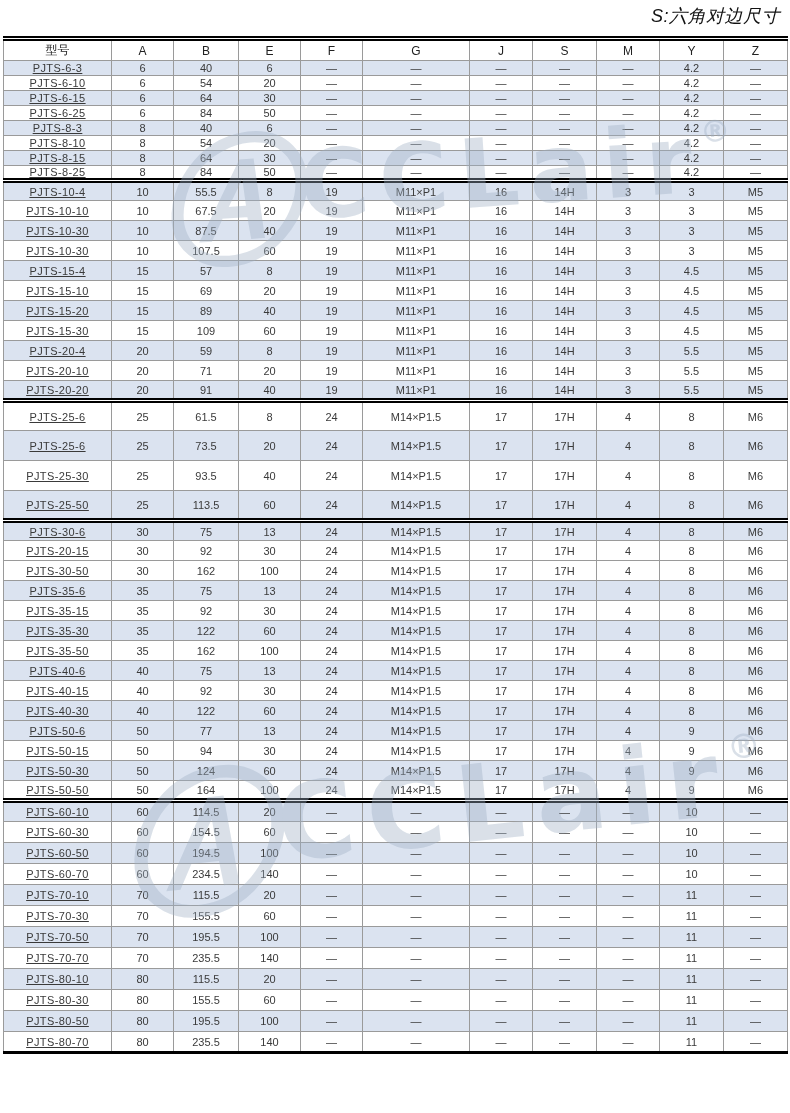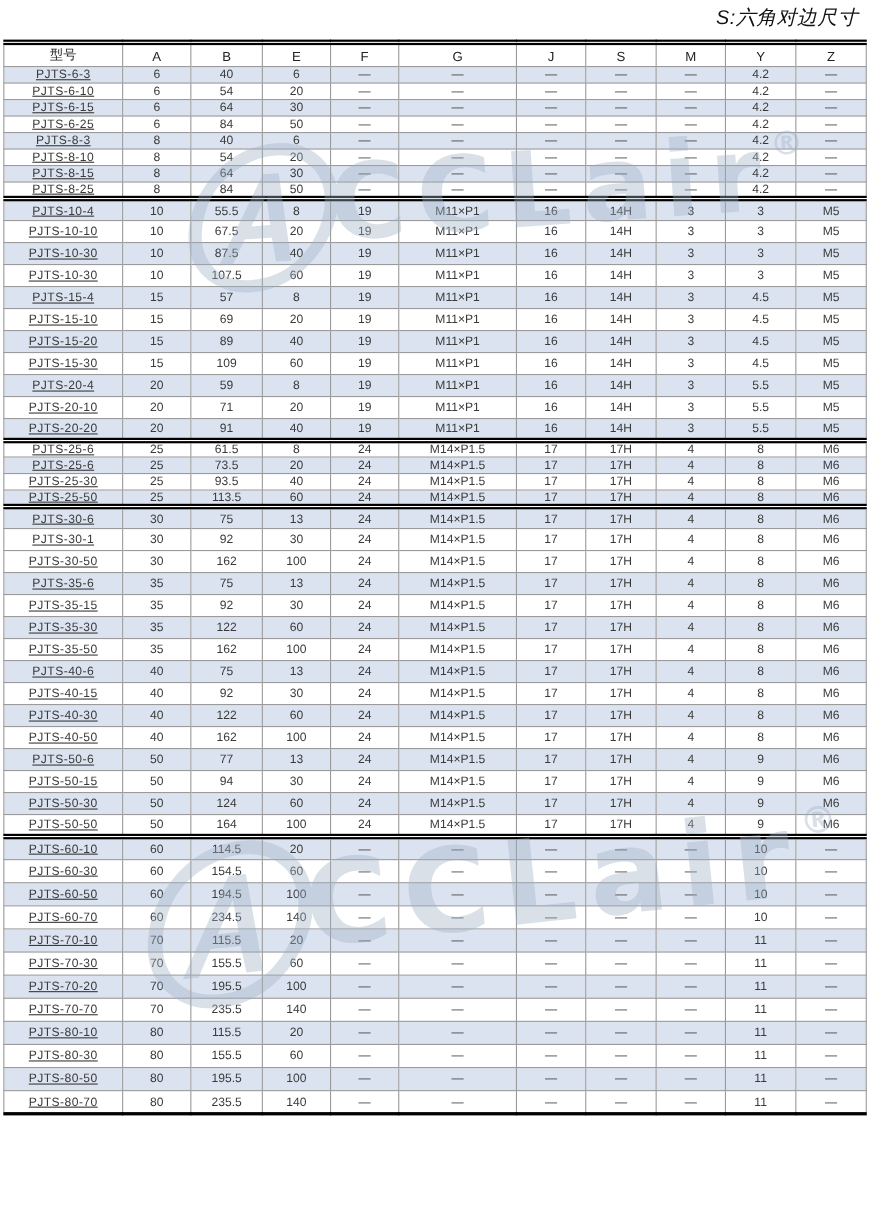--- a/index.html
+++ b/index.html
@@ -36,21 +36,21 @@
   }
   td{
     font-size:11px;color:var(--ink);
     border:1px solid var(--grid);
     padding:0 2px;text-align:center;vertical-align:middle;
     white-space:nowrap;overflow:hidden;
   }
   tbody.sep{border-top:5px double var(--rule);}
   tbody.b0 td{height:15px;}
   tbody.b1 td{height:20px;}
-  tbody.b2 td{height:15px;}
+  tbody.b2 td{height:30px;}
   tbody.b3 td{height:20px;}
   tbody.b4 td{height:21px;}
   tr.shaded td{background:var(--row-shade);}
   td.model{letter-spacing:.4px;text-decoration:underline;}
   .wm{
     position:absolute;pointer-events:none;z-index:5;
     color:var(--wm);opacity:.38;font-weight:bold;
     font-family:"DejaVu Sans",sans-serif;white-space:nowrap;
     line-height:1;user-select:none;
   }
@@ -406,21 +406,21 @@
         <td class="">13</td>
         <td class="">24</td>
         <td class="">M14×P1.5</td>
         <td class="">17</td>
         <td class="">17H</td>
         <td class="">4</td>
         <td class="">8</td>
         <td class="">M6</td>
       </tr>
       <tr class="">
-        <td class="model">PJTS-30-1</td>
+        <td class="model">PJTS-20-15</td>
         <td class="">30</td>
         <td class="">92</td>
         <td class="">30</td>
         <td class="">24</td>
         <td class="">M14×P1.5</td>
         <td class="">17</td>
         <td class="">17H</td>
         <td class="">4</td>
         <td class="">8</td>
         <td class="">M6</td>
@@ -522,33 +522,20 @@
         <td class="">122</td>
         <td class="">60</td>
         <td class="">24</td>
         <td class="">M14×P1.5</td>
         <td class="">17</td>
         <td class="">17H</td>
         <td class="">4</td>
         <td class="">8</td>
         <td class="">M6</td>
       </tr>
-      <tr class="">
-        <td class="model">PJTS-40-50</td>
-        <td class="">40</td>
-        <td class="">162</td>
-        <td class="">100</td>
-        <td class="">24</td>
-        <td class="">M14×P1.5</td>
-        <td class="">17</td>
-        <td class="">17H</td>
-        <td class="">4</td>
-        <td class="">8</td>
-        <td class="">M6</td>
-      </tr>
       <tr class="shaded">
         <td class="model">PJTS-50-6</td>
         <td class="">50</td>
         <td class="">77</td>
         <td class="">13</td>
         <td class="">24</td>
         <td class="">M14×P1.5</td>
         <td class="">17</td>
         <td class="">17H</td>
         <td class="">4</td>
@@ -668,21 +655,21 @@
         <td class="">60</td>
         <td class="">—</td>
         <td class="">—</td>
         <td class="">—</td>
         <td class="">—</td>
         <td class="">—</td>
         <td class="">11</td>
         <td class="">—</td>
       </tr>
       <tr class="shaded">
-        <td class="model">PJTS-70-20</td>
+        <td class="model">PJTS-70-50</td>
         <td class="">70</td>
         <td class="">195.5</td>
         <td class="">100</td>
         <td class="">—</td>
         <td class="">—</td>
         <td class="">—</td>
         <td class="">—</td>
         <td class="">—</td>
         <td class="">11</td>
         <td class="">—</td>

